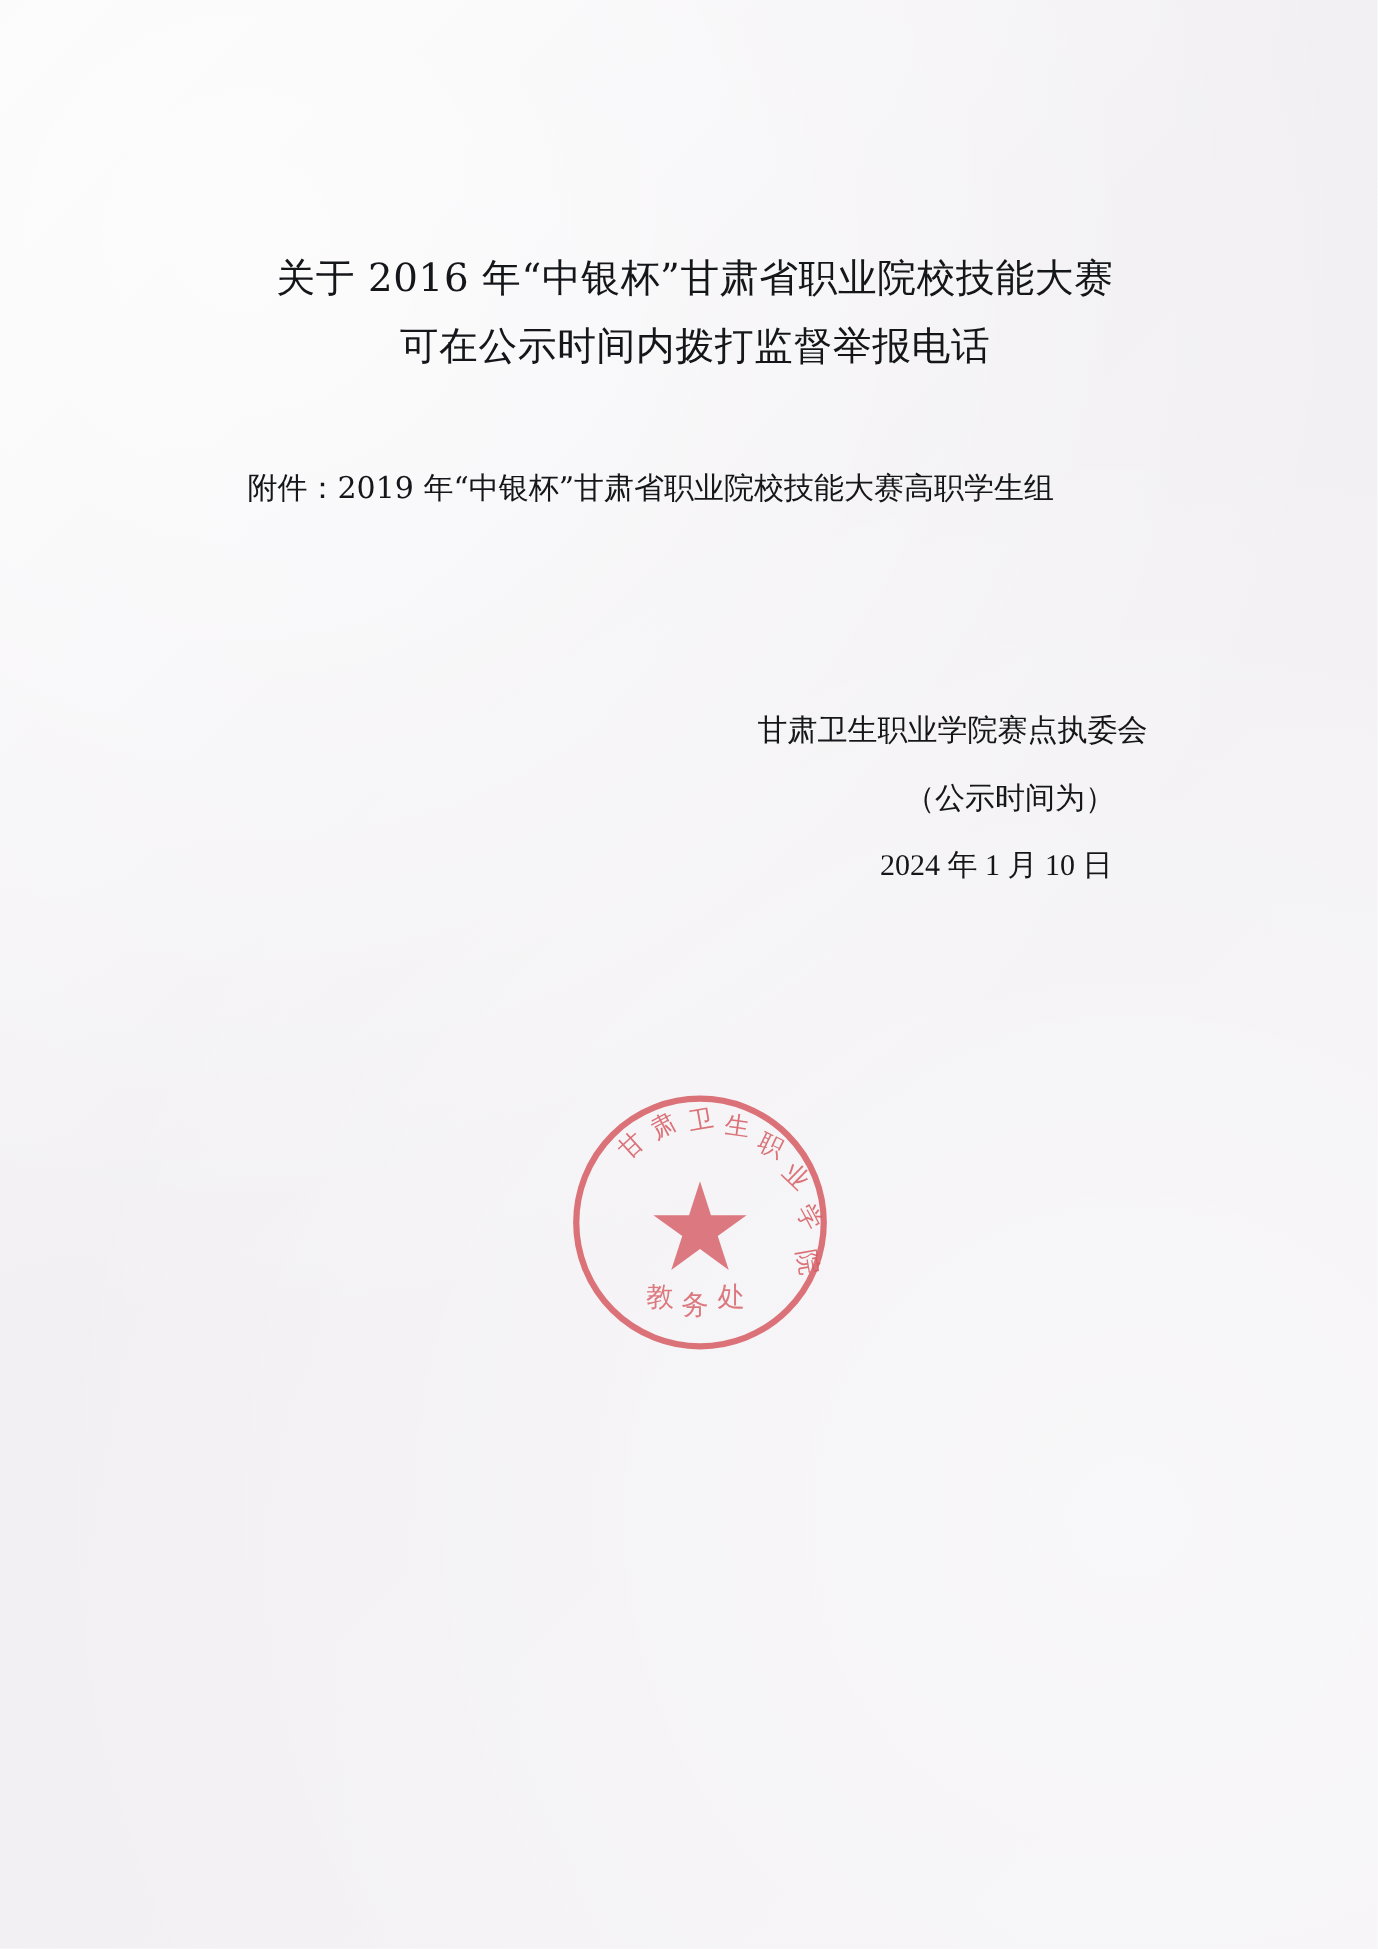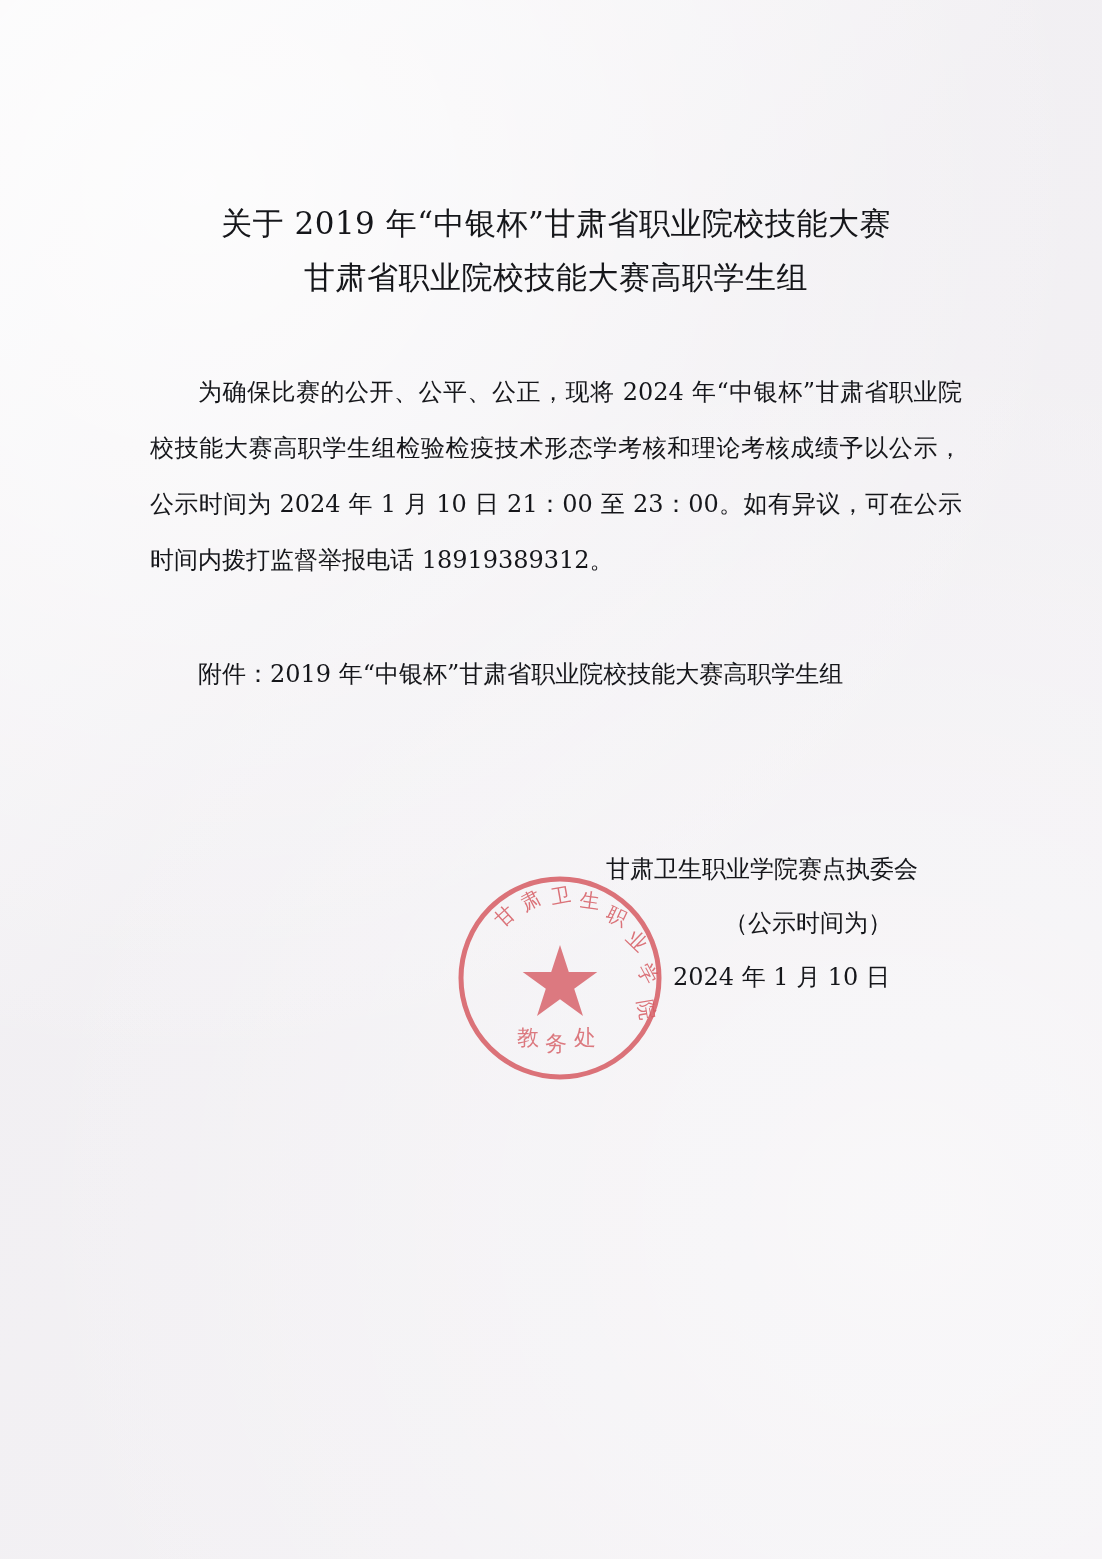--- a/index.html
+++ b/index.html
@@ -79,20 +79,21 @@
     text-align: right;
     padding-right: 44px;
     color: #15161a;
     font-size: 24px;
     line-height: 54px;
     position: relative;
     z-index: 3;
   }
   .signature .sline {
     display: block;
+    font-family: Liberation Serif, serif;
   }
   .signature .sline-2 { padding-right: 26px; }
   .signature .sline-3 { padding-right: 28px; }
 
   
   .seal {
     position: absolute;
     left: 455px;
     top: 873px;
     width: 210px;
@@ -105,27 +106,24 @@
 </style>
 </head>
 <body>
 
 <div class="page">
   <div class="paper-noise"></div>
 
   <div class="content">
 
     <div class="doc-title">
-      <span class="tline">关于 2019 年“中银杯”甘肃省职业院校技能大赛</span>
-      <span class="tline">甘肃省职业院校技能大赛高职学生组</span>
+      <span class="tline">关于 2016 年“中银杯”甘肃省职业院校技能大赛</span>
+      <span class="tline">可在公示时间内拨打监督举报电话</span>
     </div>
 
-    <div class="body-block">
-      <p>为确保比赛的公开、公平、公正，现将 2024 年“中银杯”甘肃省职业院校技能大赛高职学生组检验检疫技术形态学考核和理论考核成绩予以公示，公示时间为 2024 年 1 月 10 日 21：00 至 23：00。如有异议，可在公示时间内拨打监督举报电话 18919389312。</p>
-    </div>
 
     <div class="attach-block">
       <span class="aline-1">附件：2019 年“中银杯”甘肃省职业院校技能大赛高职学生组</span>
     </div>
 
     <div class="signature">
       <span class="sline sline-1">甘肃卫生职业学院赛点执委会</span>
       <span class="sline sline-2">（公示时间为）</span>
       <span class="sline sline-3">2024 年 1 月 10 日</span>
     </div>

